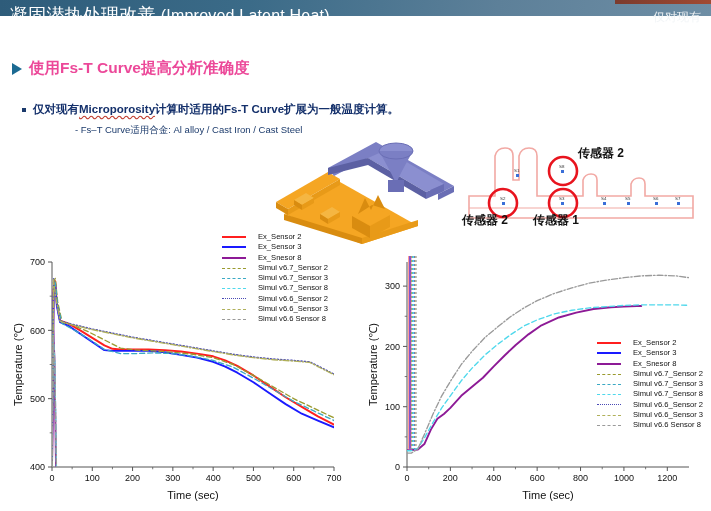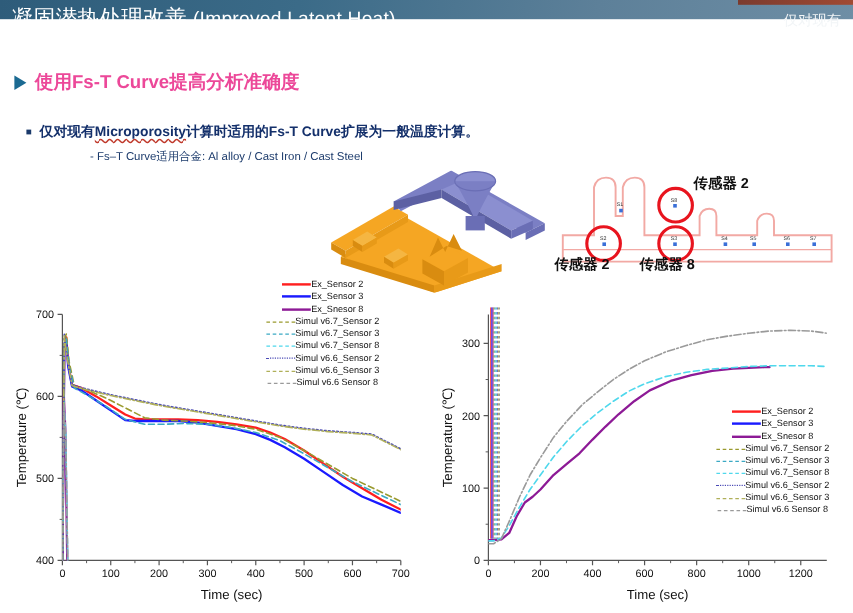--- a/index.html
+++ b/index.html
@@ -63,21 +63,21 @@
   .lbl-s2{position:absolute;left:462px;top:212px;font-size:12px;font-weight:bold;color:#111;white-space:nowrap;}
   .lbl-s3{position:absolute;left:533px;top:212px;font-size:12px;font-weight:bold;color:#111;white-space:nowrap;}
 
   
   .chart{position:absolute;top:250px;width:356px;height:261px;}
   .chart.left{left:0;}
   .chart.right{left:355px;}
 
   
   .legend{position:absolute;font-size:7.6px;color:#111;line-height:10.3px;}
-  .legend .row{display:flex;align-items:center;gap:0;height:10.3px;white-space:nowrap;justify-content:center;}
+  .legend .row{display:flex;align-items:center;gap:12px;height:10.3px;white-space:nowrap;}
   .legend .swatch{width:24px;height:0;border-top-width:2px;border-top-style:solid;flex:none;}
   .lg-left{left:222px;top:232px;}
   .lg-right{left:597px;top:338px;}
 </style>
 </head>
 <body>
 
 <div class="hdr">
   <div class="hdr-accent"></div>
   <div class="hdr-title">
@@ -163,21 +163,21 @@
     <text x="198" y="60">S6</text>
     <text x="220" y="60">S7</text>
   </g>
 
   <circle cx="48" cy="63" r="14" fill="none" stroke="#e8141e" stroke-width="2.6"></circle>
   <circle cx="108" cy="63" r="14" fill="none" stroke="#e8141e" stroke-width="2.6"></circle>
   <circle cx="108" cy="31" r="14" fill="none" stroke="#e8141e" stroke-width="2.6"></circle>
 </svg>
 <div class="lbl-s8">传感器 2</div>
 <div class="lbl-s2">传感器 2</div>
-<div class="lbl-s3">传感器 8</div>
+<div class="lbl-s3">传感器 1</div>
 
 <svg class="chart left" viewBox="0 0 356 261">
   <g id="left-plot">
       <line x1="52" y1="217" x2="334" y2="217" stroke="#555" stroke-width="1"></line>
       <line x1="52" y1="12" x2="52" y2="217" stroke="#555" stroke-width="1"></line>
       <line x1="52" y1="217" x2="52" y2="221" stroke="#555" stroke-width="1"></line>
       <text x="52" y="231" text-anchor="middle" font-size="9" fill="#111" font-family="Liberation Sans, sans-serif">0</text>
       <line x1="92.28571428571428" y1="217" x2="92.28571428571428" y2="221" stroke="#555" stroke-width="1"></line>
       <text x="92.28571428571428" y="231" text-anchor="middle" font-size="9" fill="#111" font-family="Liberation Sans, sans-serif">100</text>
       <line x1="132.57142857142856" y1="217" x2="132.57142857142856" y2="221" stroke="#555" stroke-width="1"></line>

